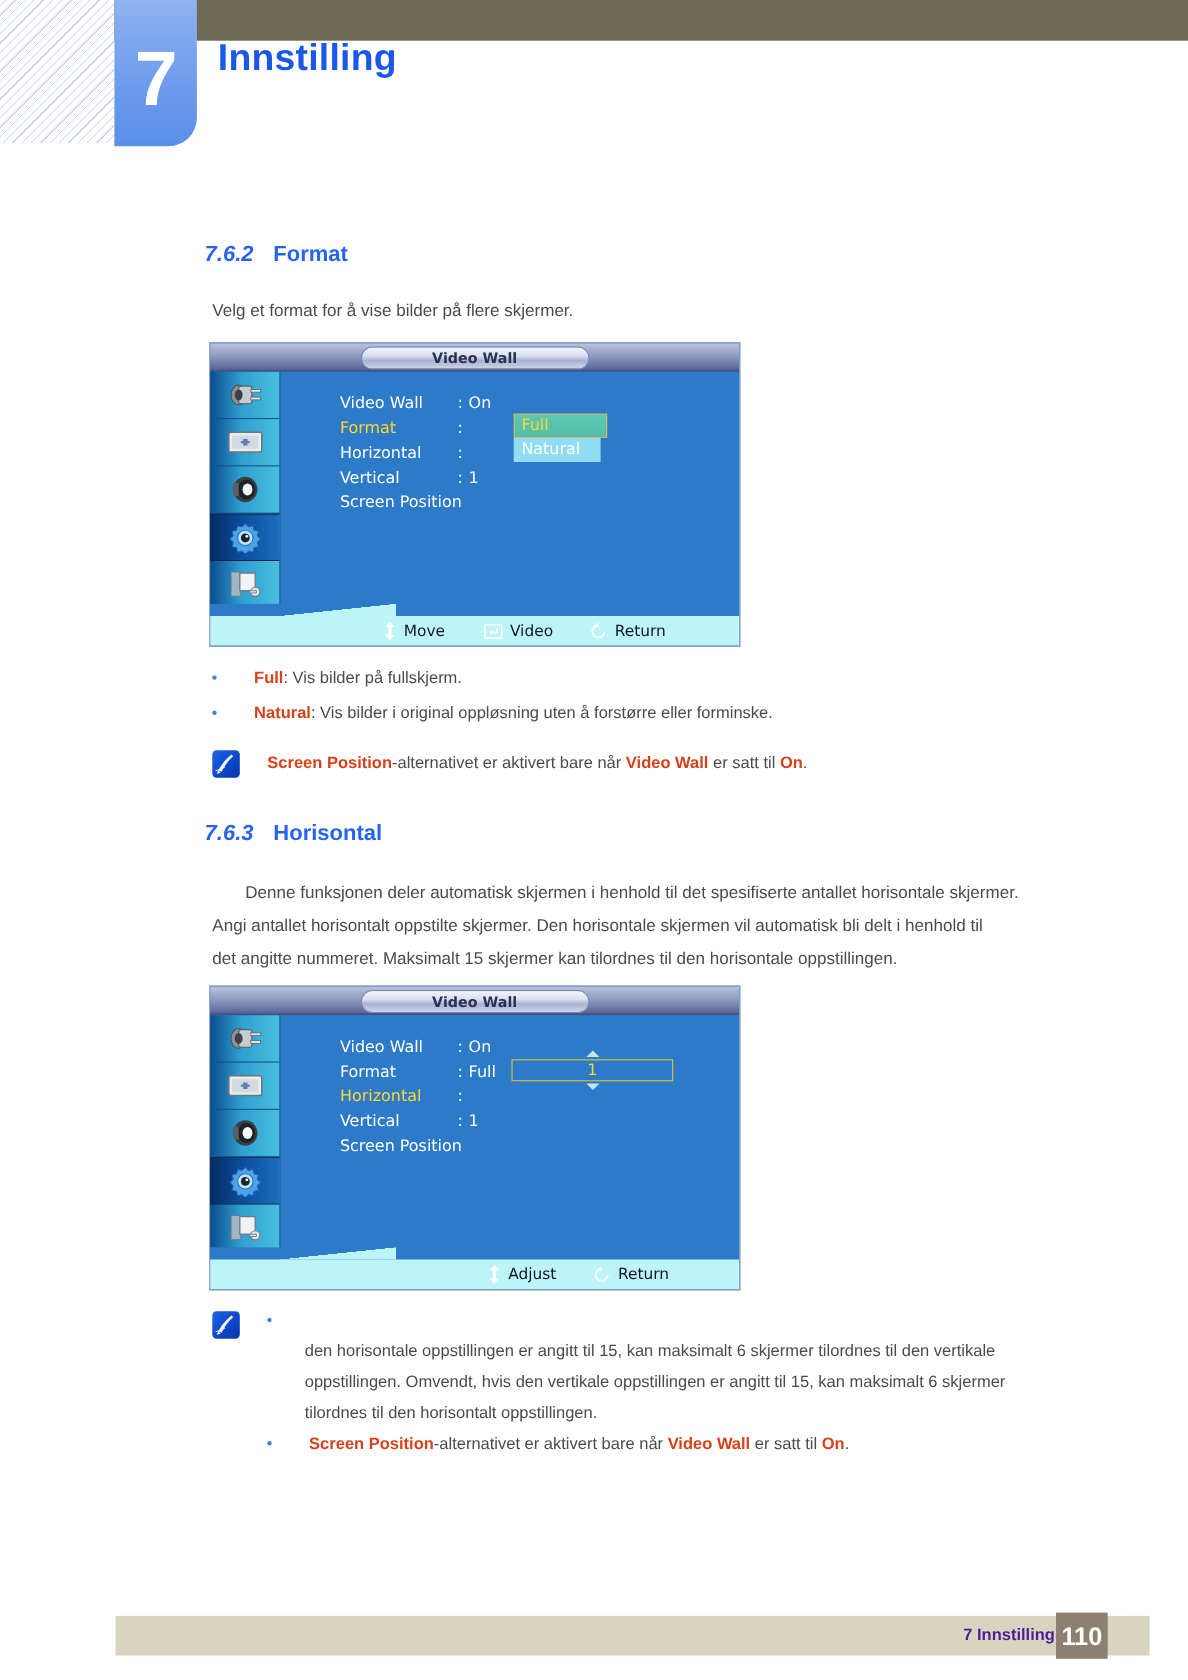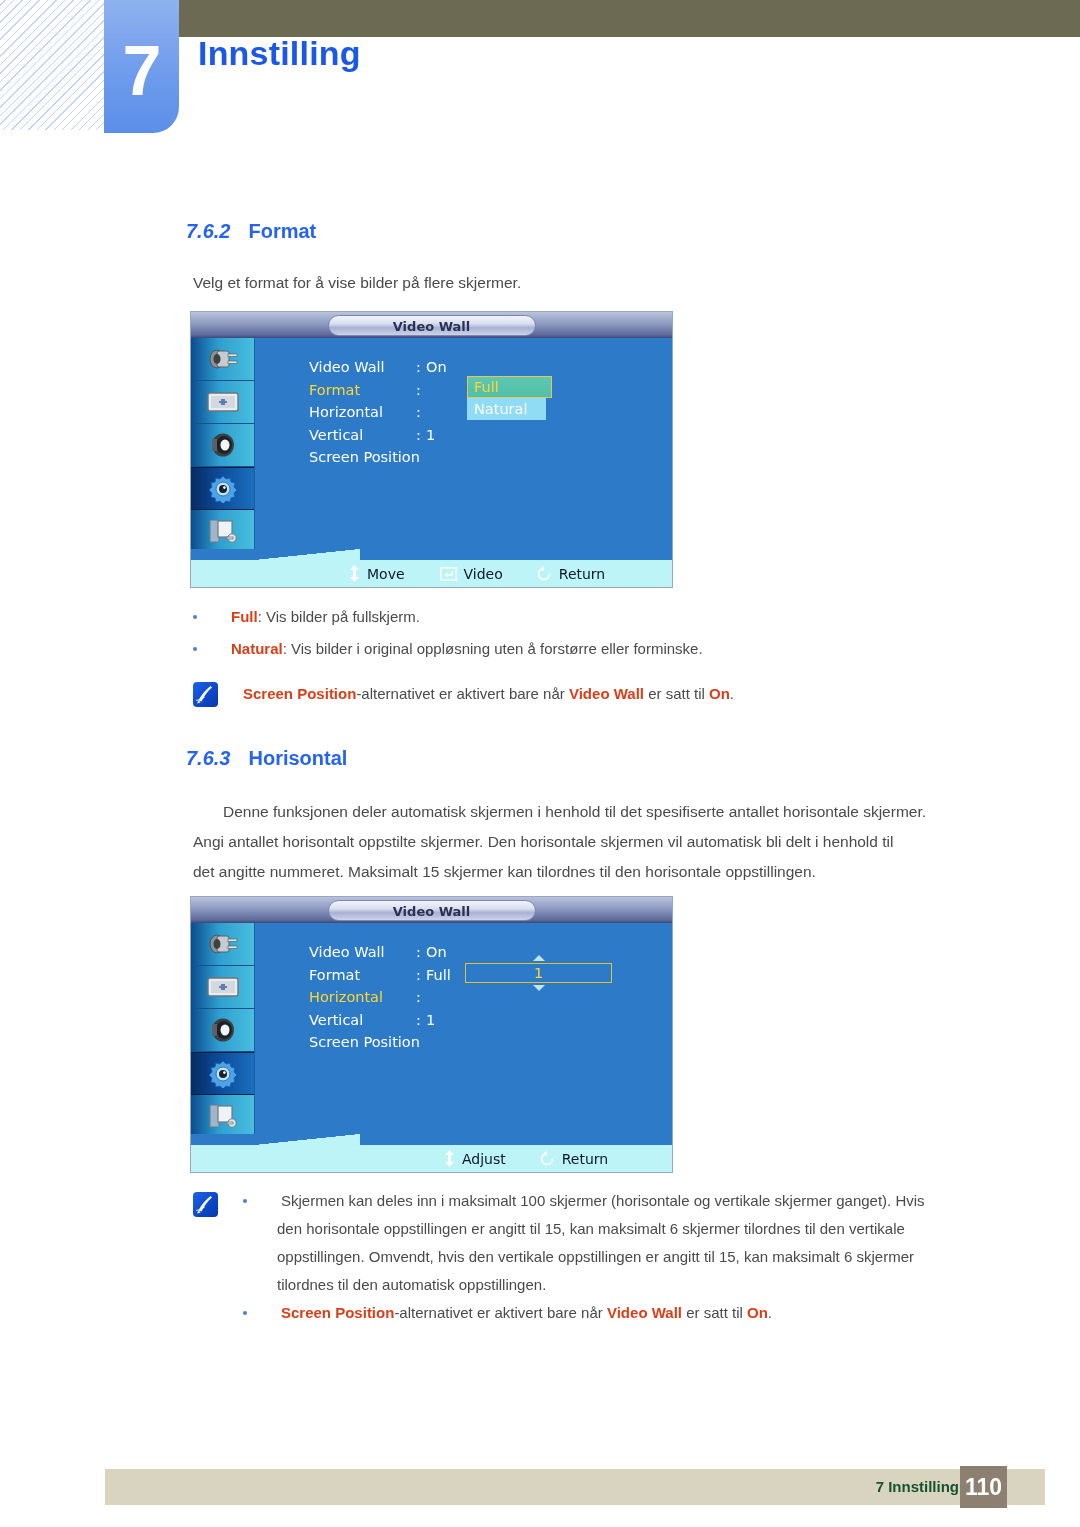--- a/index.html
+++ b/index.html
@@ -169,21 +169,21 @@
   .hint { display:flex; align-items:center; gap:7px; }
   .hint-ico { display:flex; align-items:center; }
 
   
   .foot-bar {
     position:absolute; left:105px; bottom:22px; width:940px; height:36px;
     background:#d9d4c0;
   }
   .foot-text {
     position:absolute; right:86px; top:0; height:36px; line-height:36px;
-    color:#14532d; font-size:15px; font-weight:bold;
+    color:#4c1d95; font-size:15px; font-weight:bold;
   }
   .foot-page {
     position:absolute; right:38px; top:-3px; width:47px; height:42px;
     background:#8d8071; color:#ffffff; font-size:23px; font-weight:bold;
     text-align:center; line-height:42px;
   }
 </style>
 </head>
 <body>
 
@@ -439,25 +439,25 @@
 </div>
 
 <div class="note-icon" style="left:193px; top:1192px;">
   <svg width="25" height="25" viewBox="0 0 25 25">
     <path d="M17.5 4 C13 7.5 8 13 5.5 18.5 L8.5 19.5 C11 14 15 9 19 5.6 Z" fill="#ffffff" opacity="0.95"></path>
     <path d="M5.5 18.5 L4 21.5 L7.6 20.6 Z" fill="#ffffff"></path>
     <path d="M3 18.5 Q8 18 11.5 15" fill="none" stroke="#ffffff" stroke-width="1.1" opacity="0.8"></path>
   </svg>
 </div>
 <div class="bullet-row" style="left:243px; top:1187px;">
-  <span class="dot"></span><span>Skjermen kan deles inn i maksimalt 100 skjermer (horisontale og vertikale skjermer ganget). Hvis</span>
+  <span class="dot"></span>
 </div>
 <div class="bullet-row" style="left:277px; top:1215px;">den horisontale oppstillingen er angitt til 15, kan maksimalt 6 skjermer tilordnes til den vertikale</div>
 <div class="bullet-row" style="left:277px; top:1243px;">oppstillingen. Omvendt, hvis den vertikale oppstillingen er angitt til 15, kan maksimalt 6 skjermer</div>
-<div class="bullet-row" style="left:277px; top:1271px;">tilordnes til den automatisk oppstillingen.</div>
+<div class="bullet-row" style="left:277px; top:1271px;">tilordnes til den horisontalt oppstillingen.</div>
 
 <div class="bullet-row" style="left:243px; top:1299px;">
   <span class="dot"></span><span class="em-red">Screen Position</span><span>-alternativet er aktivert bare når </span><span class="em-red">Video Wall</span><span> er satt til </span><span class="em-red">On</span><span>.</span>
 </div>
 
 <div class="foot-bar">
   <div class="foot-text">7 Innstilling</div>
   <div class="foot-page">110</div>
 </div>
 

